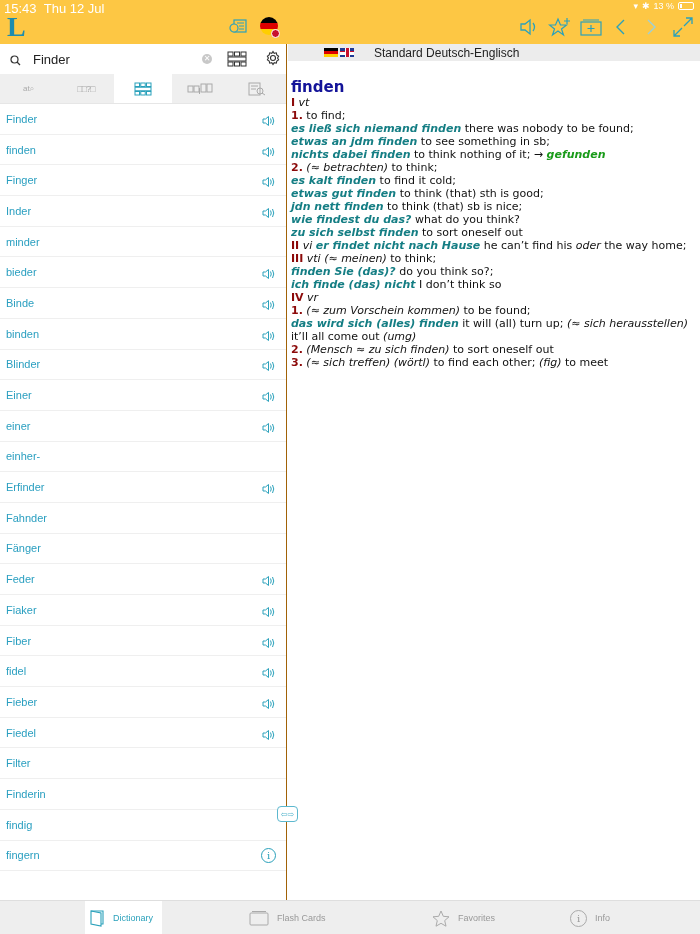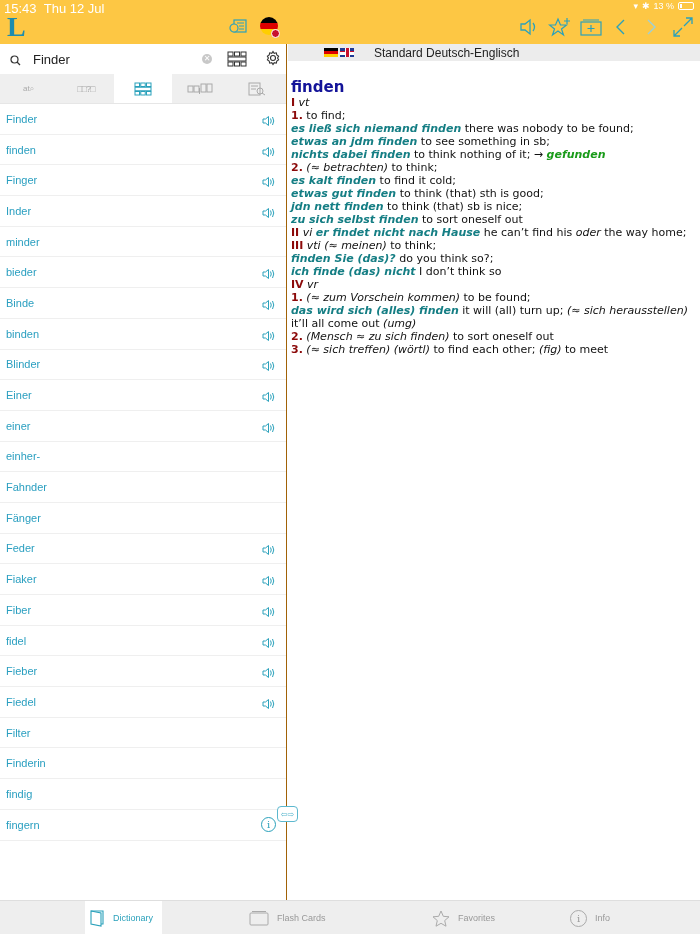--- a/index.html
+++ b/index.html
@@ -266,20 +266,27 @@
         <span class="word-text">einer</span>
         <span class="speaker"><svg width="14" height="12" viewBox="0 0 14 12">
             <path d="M1 4h2.5l3-2.5v9L3.5 8H1z" fill="none" stroke="#2aa1bb" stroke-width="1"></path>
             <path d="M8.5 3.5q1.5 2.5 0 5M10.5 2q2.5 4 0 8" fill="none" stroke="#2aa1bb" stroke-width="1"></path>
           </svg></span>
       </li>
       <li class="word">
         <span class="word-text">einher-</span>
       </li>
       <li class="word">
+        <span class="word-text">Erfinder</span>
+        <span class="speaker"><svg width="14" height="12" viewBox="0 0 14 12">
+            <path d="M1 4h2.5l3-2.5v9L3.5 8H1z" fill="none" stroke="#2aa1bb" stroke-width="1"></path>
+            <path d="M8.5 3.5q1.5 2.5 0 5M10.5 2q2.5 4 0 8" fill="none" stroke="#2aa1bb" stroke-width="1"></path>
+          </svg></span>
+      </li>
+      <li class="word">
         <span class="word-text">Fahnder</span>
       </li>
       <li class="word">
         <span class="word-text">Fänger</span>
       </li>
       <li class="word">
         <span class="word-text">Feder</span>
         <span class="speaker"><svg width="14" height="12" viewBox="0 0 14 12">
             <path d="M1 4h2.5l3-2.5v9L3.5 8H1z" fill="none" stroke="#2aa1bb" stroke-width="1"></path>
             <path d="M8.5 3.5q1.5 2.5 0 5M10.5 2q2.5 4 0 8" fill="none" stroke="#2aa1bb" stroke-width="1"></path>
@@ -353,20 +360,21 @@
     <div id="entry-lines">
         <div class="line"><span class="num">I</span><span class="it"> vt</span></div>
         <div class="line"><span class="num">1.</span><span> to find;</span></div>
         <div class="line"><span class="ex">es ließ sich niemand finden</span><span> there was nobody to be found;</span></div>
         <div class="line"><span class="ex">etwas an jdm finden</span><span> to see something in sb;</span></div>
         <div class="line"><span class="ex">nichts dabei finden</span><span> to think nothing of it; → </span><span class="xref">gefunden</span></div>
         <div class="line"><span class="num">2.</span><span class="it"> (≈ betrachten)</span><span> to think;</span></div>
         <div class="line"><span class="ex">es kalt finden</span><span> to find it cold;</span></div>
         <div class="line"><span class="ex">etwas gut finden</span><span> to think (that) sth is good;</span></div>
         <div class="line"><span class="ex">jdn nett finden</span><span> to think (that) sb is nice;</span></div>
+        <div class="line"><span class="ex">wie findest du das?</span><span> what do you think?</span></div>
         <div class="line"><span class="ex">zu sich selbst finden</span><span> to sort oneself out</span></div>
         <div class="line"><span class="num">II</span><span class="it"> vi </span><span class="ex">er findet nicht nach Hause</span><span> he can’t find his </span><span class="it">oder</span><span> the way home;</span></div>
         <div class="line"><span class="num">III</span><span class="it"> vti (≈ meinen)</span><span> to think;</span></div>
         <div class="line"><span class="ex">finden Sie (das)?</span><span> do you think so?;</span></div>
         <div class="line"><span class="ex">ich finde (das) nicht</span><span> I don’t think so</span></div>
         <div class="line"><span class="num">IV</span><span class="it"> vr</span></div>
         <div class="line"><span class="num">1.</span><span class="it"> (≈ zum Vorschein kommen)</span><span> to be found;</span></div>
         <div class="line"><span class="ex">das wird sich (alles) finden</span><span> it will (all) turn up; </span><span class="it">(≈ sich herausstellen)</span></div>
         <div class="line"><span>it’ll all come out </span><span class="it">(umg)</span></div>
         <div class="line"><span class="num">2.</span><span class="it"> (Mensch ≈ zu sich finden)</span><span> to sort oneself out</span></div>

